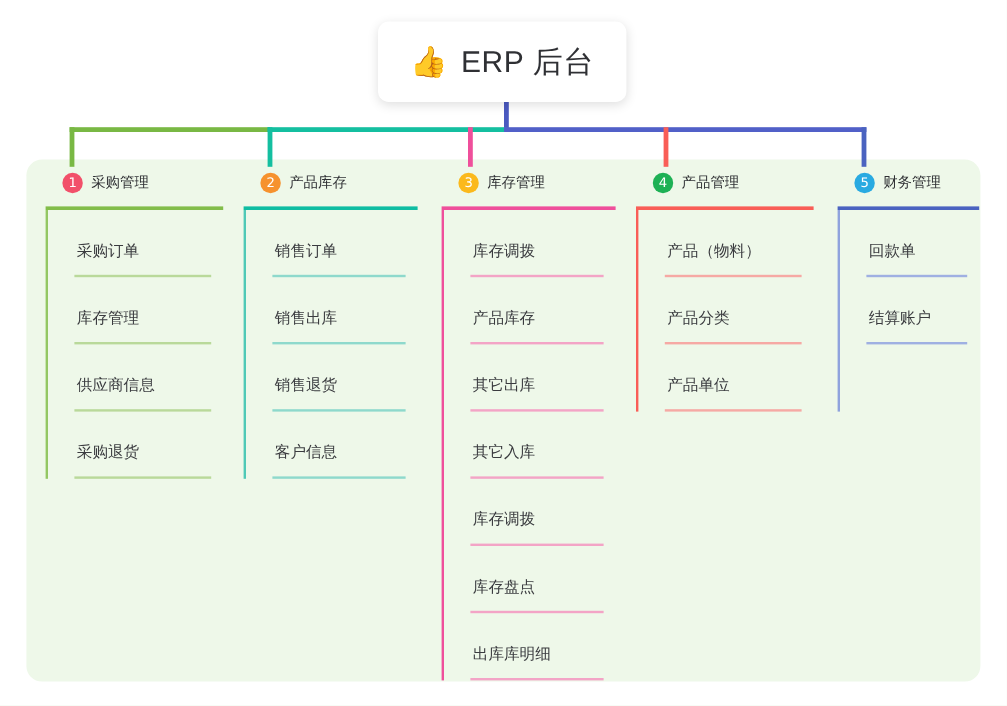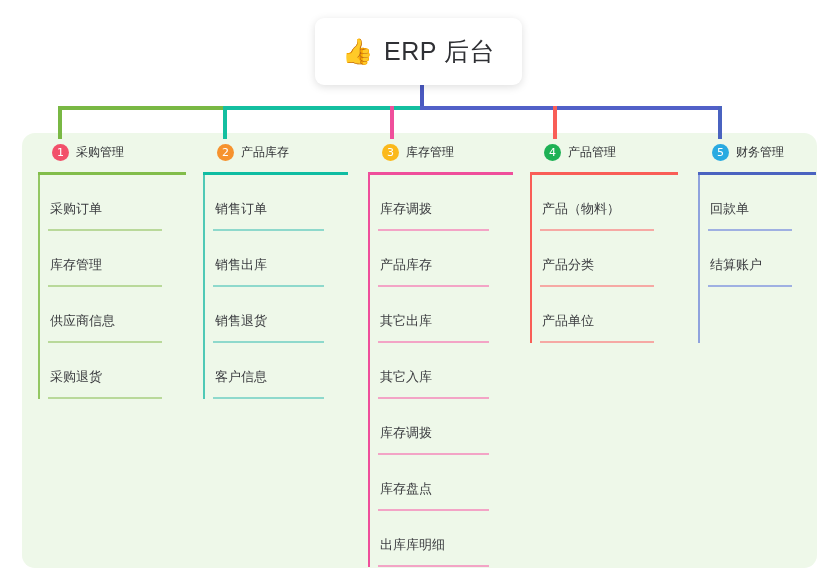--- a/index.html
+++ b/index.html
@@ -111,20 +111,21 @@
     font-size: 12px;
     color: #2f3034;
     white-space: nowrap;
   }
   .col-rule {
     height: 3px;
     margin-top: 7px;
   }
   .col-body {
     position: relative;
+    padding-left: 14px;
   }
   .spine {
     position: absolute;
     left: 0;
     top: 0;
     width: 2px;
   }
   .leaf {
     position: relative;
   }

